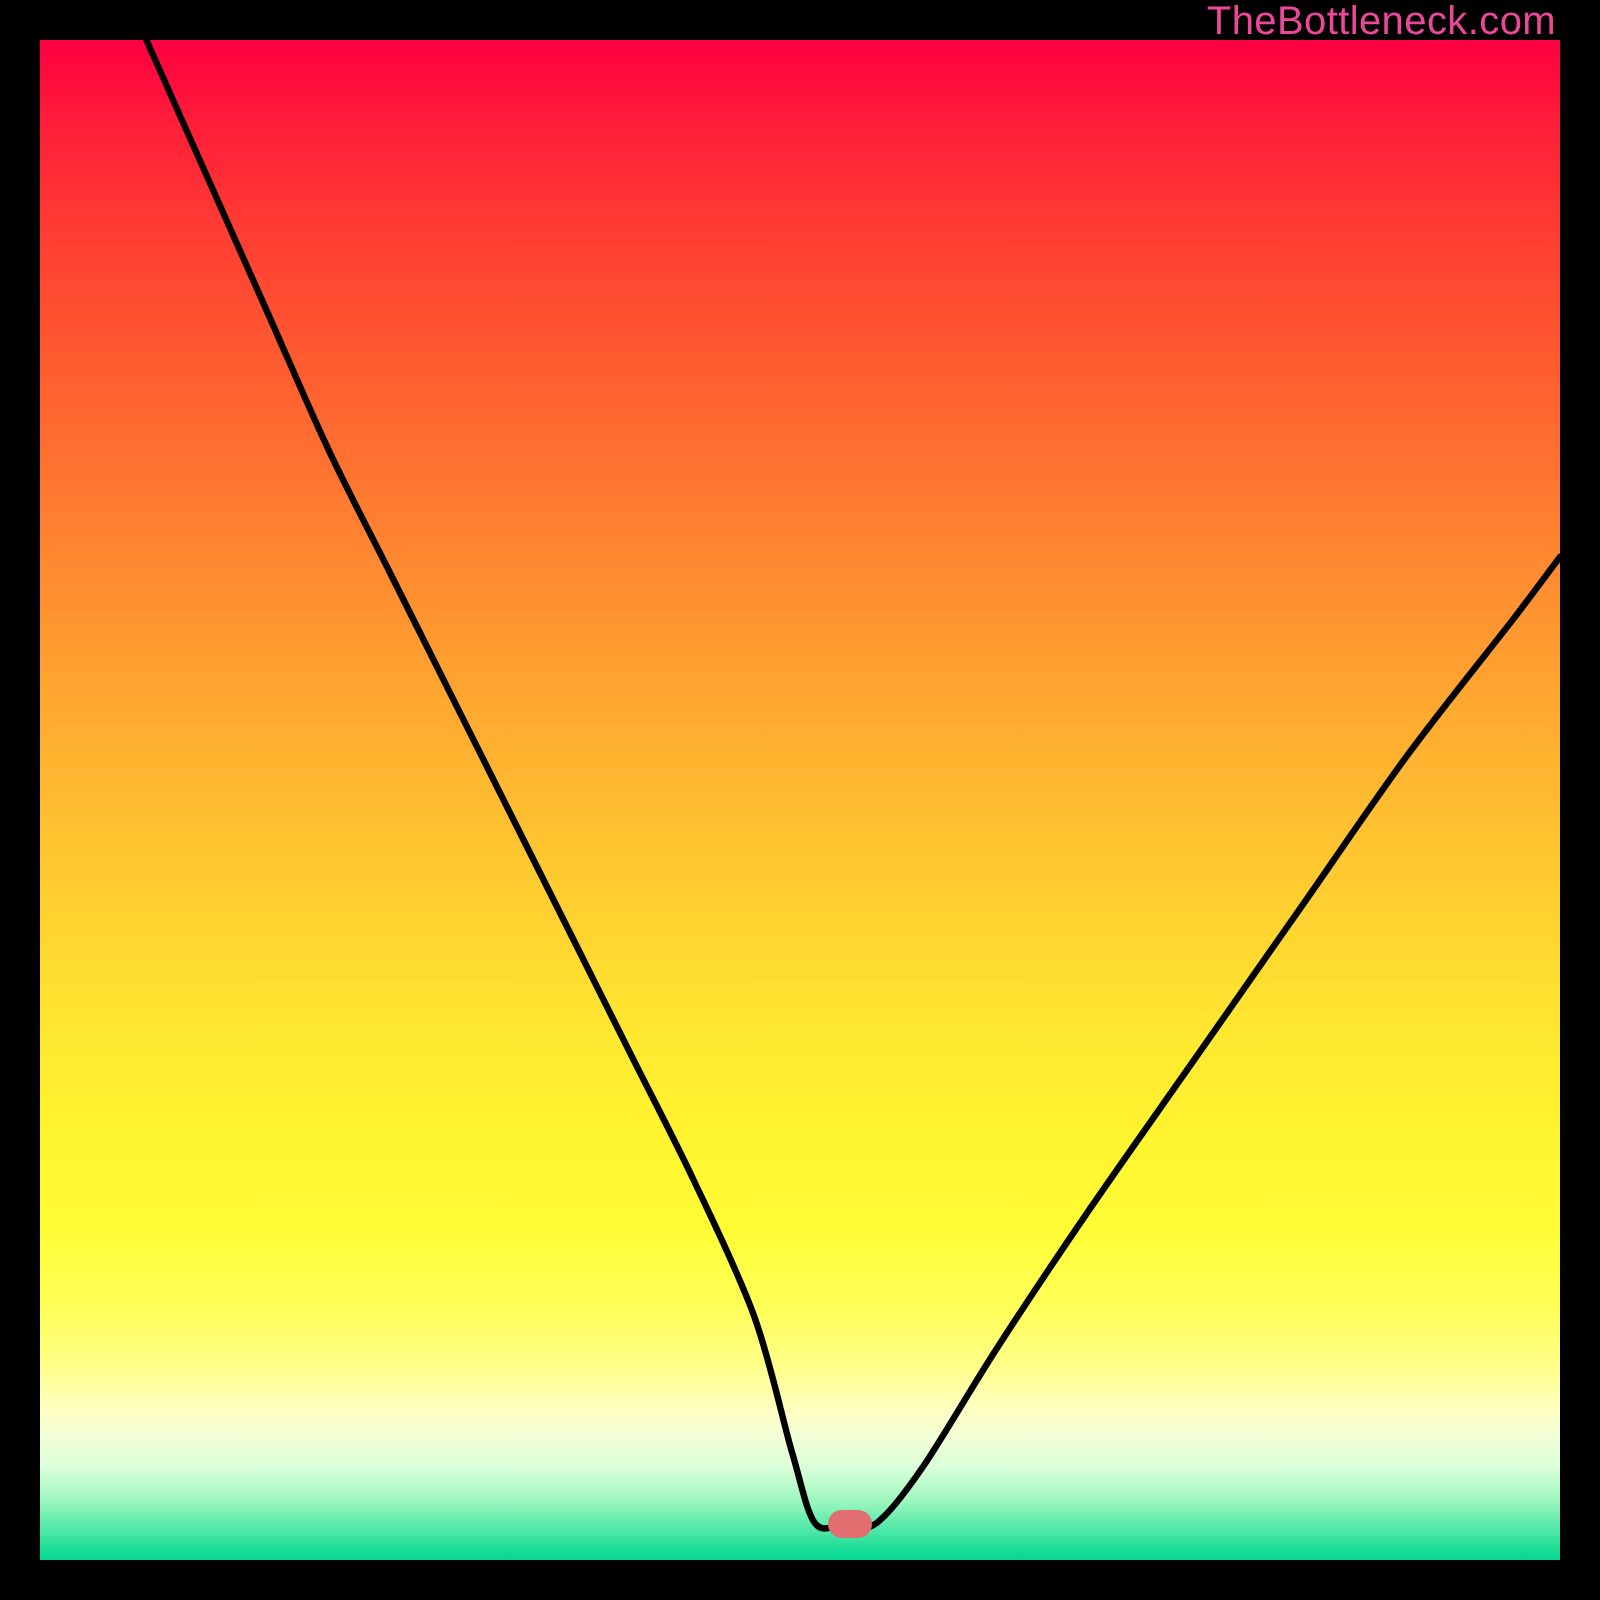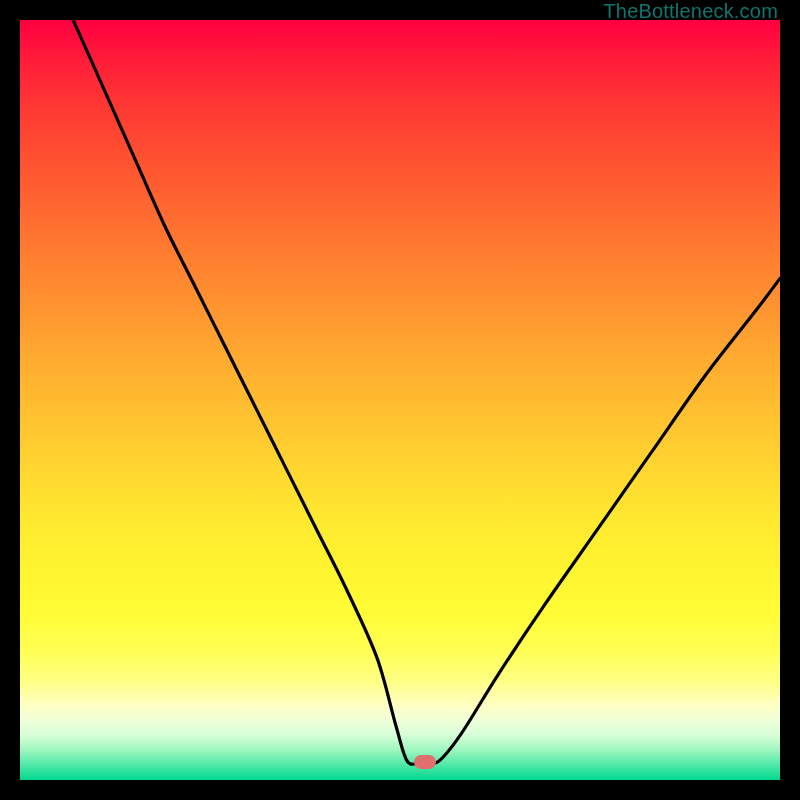--- a/index.html
+++ b/index.html
@@ -45,21 +45,21 @@
       #d8ffd8 94%,
       #a0f7c0 96%,
       #50e8a8 98%,
       #00d890 100%
     );
   }
   .watermark {
     position: absolute;
     top: 0px;
     right: 22px;
-    color: #0f766e;
+    color: #ec4899;
     font-size: 20px;
     letter-spacing: 0.2px;
     font-weight: 500;
     text-align: right;
   }
   svg.curve {
     position: absolute;
     left: 0;
     top: 0;
     width: 760px;

